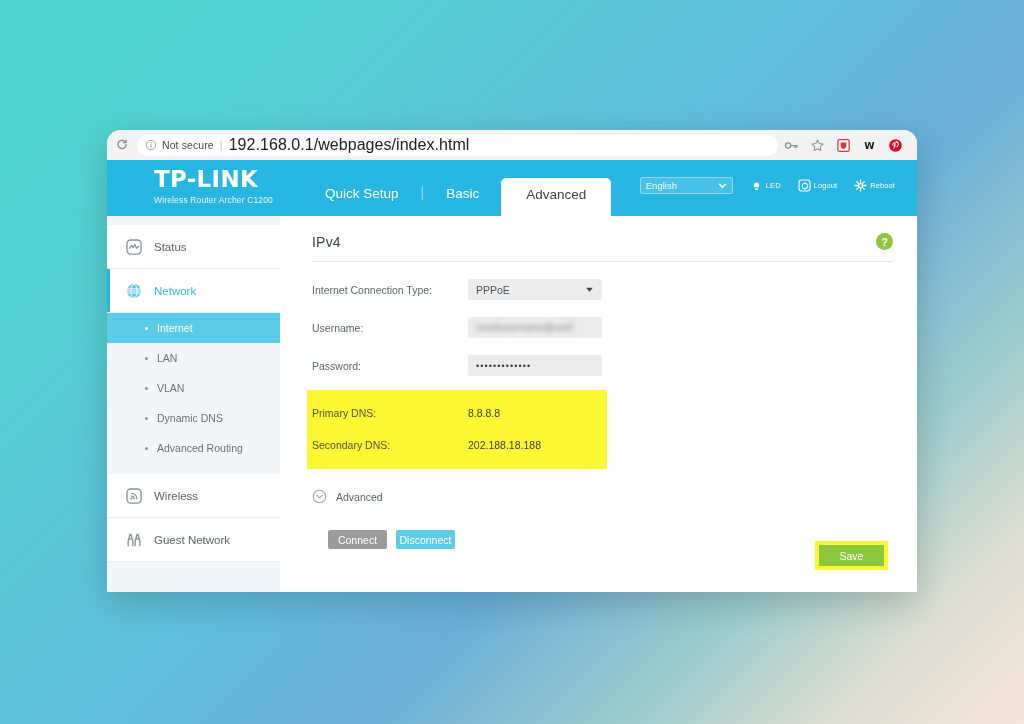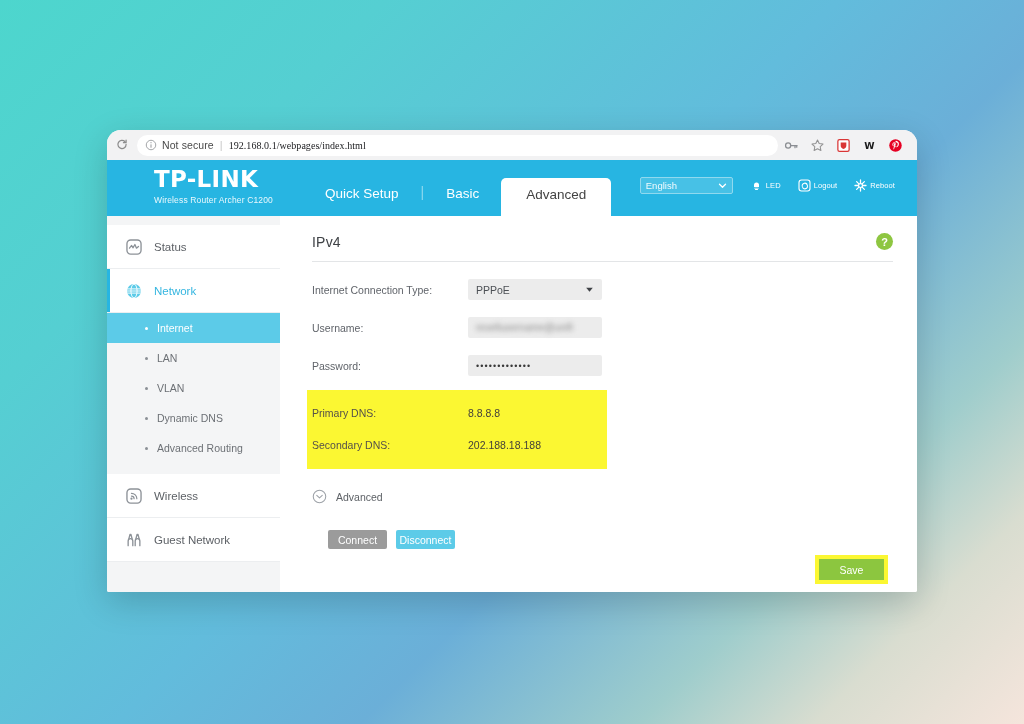--- a/index.html
+++ b/index.html
@@ -36,21 +36,21 @@
     background: #ffffff;
     border-radius: 11px;
     display: flex;
     align-items: center;
     padding: 0 8px;
     margin-right: 6px;
   }
   .info-ico { width: 12px; height: 12px; flex: 0 0 auto; opacity: .6; margin-right: 5px; }
   #not-secure { font-size: 10.5px; color: #4a4a4a; letter-spacing: .1px; }
   .omni-sep { color: #c8c8c8; margin: 0 6px; font-size: 11px; }
-  #url-text { font-size: 10px; color: #202124; letter-spacing: .05px; white-space: nowrap; font-family: Liberation Serif, serif; }
+  #url-text { font-size: 16px; color: #202124; letter-spacing: .05px; white-space: nowrap; }
   #toolbar-icons { display: flex; align-items: center; gap: 11px; flex: 0 0 auto; padding-right: 4px; }
   .tb-ico { width: 15px; height: 15px; opacity: .7; }
   .tb-ico.full { opacity: 1; }
   
   #router-header {
     height: 56px;
     background: #27b5e2;
     display: flex;
     align-items: stretch;
     position: relative;
@@ -146,21 +146,21 @@
   #status-block .form-label { color: #55504a; }
   .stat-value { font-size: 10.5px; color: #44403a; }
   #advanced-toggle { display: flex; align-items: center; margin-top: 20px; cursor: pointer; }
   #advanced-toggle .chev { width: 15px; height: 15px; margin-right: 9px; }
   #advanced-label { font-size: 10.5px; color: #5d6166; }
   #action-buttons { display: flex; gap: 9px; margin-top: 26px; padding-left: 16px; }
   .btn { border: none; border-radius: 2px; font-size: 10.5px; color: #ffffff; cursor: pointer; padding: 0; }
   #connect-btn { width: 59px; height: 19px; background: #9b9b9b; }
   #disconnect-btn { width: 59px; height: 19px; background: #5ccbe8; }
   #save-wrap {
-    position: absolute; right: 29px; bottom: 8px;
+    position: absolute; right: 29px; bottom: 22px;
     padding: 4px; background: #fbf732;
   }
   #save-btn {
     width: 65px; height: 21px; background: #8cc63f;
     font-size: 10.5px; color: #ffffff; border: none; cursor: pointer;
   }
 </style>
 </head>
 <body>
 

